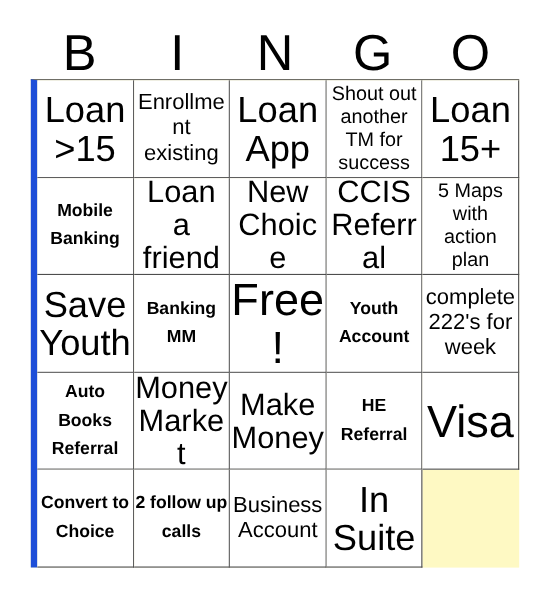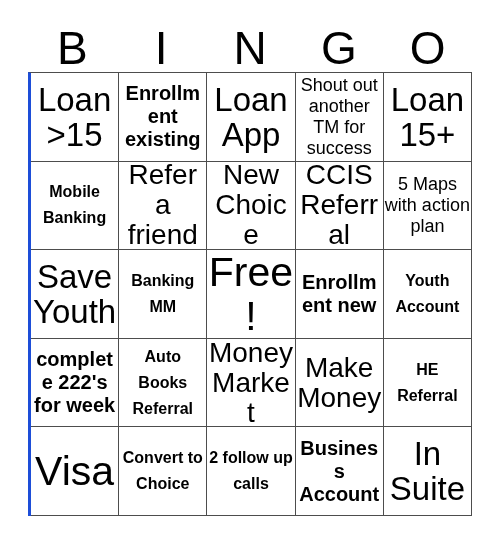--- a/index.html
+++ b/index.html
@@ -44,21 +44,21 @@
   #grid {
     position: absolute;
     left: 28px;
     top: 72px;
     width: 444px;
     height: 444px;
     display: grid;
     grid-template-columns: repeat(5, 1fr);
     grid-template-rows: repeat(5, 1fr);
     border-top: 1px solid #4d4d4d;
-    border-left: 3px solid #1d4ed8;
+    border-left: 6px solid #1d4ed8;
     box-sizing: border-box;
     background: #fef9c3;
   }
   .cell {
     border-right: 1px solid #4d4d4d;
     border-bottom: 1px solid #4d4d4d;
     box-sizing: border-box;
     display: flex;
     align-items: center;
     justify-content: center;
@@ -71,21 +71,21 @@
     display: block;
     width: 100%;
     word-wrap: break-word;
     color: #000000;
   }
   
   .sz-xxl span { font-size: 41px; line-height: 44px; }
   .sz-xl  span { font-size: 33px; line-height: 35px; }
   .sz-l   span { font-size: 28px; line-height: 30px; }
   .sz-m   span { font-size: 16px; line-height: 26px; font-weight: bold; }
-  .sz-s   span { font-size: 20px; line-height: 23px; font-weight: bold; }
+  .sz-s   span { font-size: 20px; line-height: 23px; }
   .sz-xs  span { font-size: 18px; line-height: 21px; }
 </style>
 </head>
 <body>
 
 <div id="card">
 
   <div id="header-row">
     <div class="header-letter">B</div>
     <div class="header-letter">I</div>
@@ -107,42 +107,39 @@
       <div class="cell sz-xs">
         <span>Shout out another TM for success</span>
       </div>
       <div class="cell sz-xl">
         <span>Loan 15+</span>
       </div>
       <div class="cell sz-m">
         <span>Mobile Banking</span>
       </div>
       <div class="cell sz-l">
-        <span>Refer a friend</span>
+        <span>Loan a friend</span>
       </div>
       <div class="cell sz-l">
         <span>New Choice</span>
       </div>
       <div class="cell sz-l">
         <span>CCIS Referral</span>
       </div>
       <div class="cell sz-xs">
         <span>5 Maps with action plan</span>
       </div>
       <div class="cell sz-xl">
         <span>Save Youth</span>
       </div>
       <div class="cell sz-m">
         <span>Banking MM</span>
       </div>
       <div class="cell sz-xxl">
         <span>Free!</span>
-      </div>
-      <div class="cell sz-s">
-        <span>Enrollment new</span>
       </div>
       <div class="cell sz-m">
         <span>Youth Account</span>
       </div>
       <div class="cell sz-s">
         <span>complete 222's for week</span>
       </div>
       <div class="cell sz-m">
         <span>Auto Books Referral</span>
       </div>

